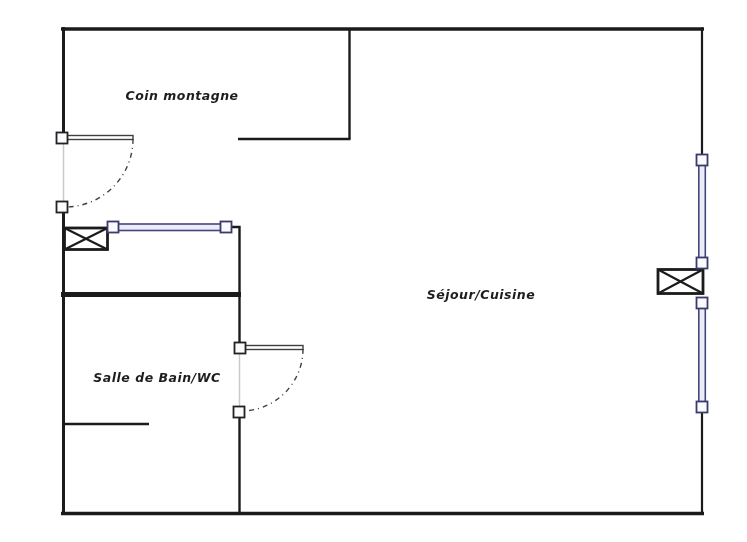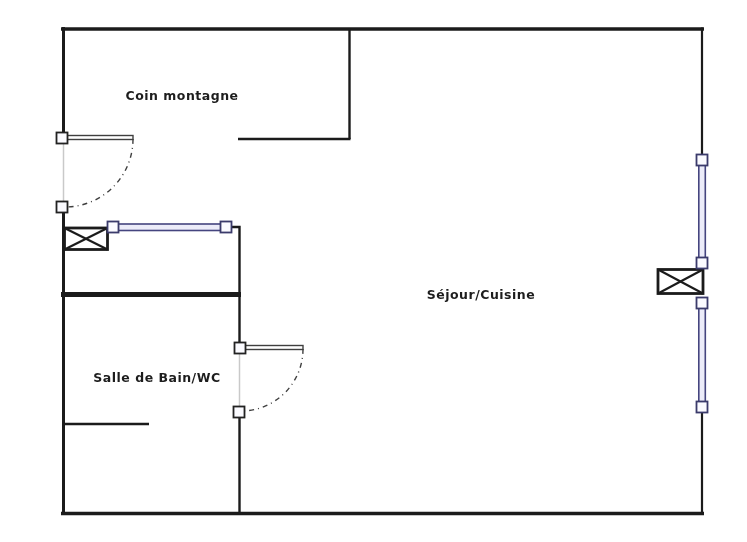--- a/index.html
+++ b/index.html
@@ -9,20 +9,21 @@
     width: 747px;
     height: 542px;
     overflow: hidden;
     font-family: "DejaVu Sans", sans-serif;
   }
   #canvas {
     position: relative;
     width: 747px;
     height: 542px;
     background: var(--background, #fff);
+    font-style: italic;
   }
   svg { display: block; }
 
   .wall        { stroke: var(--wall, #1b1b1b); fill: none; stroke-linecap: butt; }
   .wall-open   { stroke: var(--wall-open, #c9c9c9); fill: none; }
   .window-rect { fill: var(--window-fill, #ececf9); stroke: var(--window-stroke, #45457f); stroke-width: 1.6; }
   .handle      { fill: var(--handle-fill, #fbfbff); stroke-width: 1.8; }
   .handle.win  { stroke: var(--handle-stroke-window, #3b3b6b); }
   .handle.door { stroke: var(--handle-stroke-door, #222222); }
   .duct-box    { fill: #ffffff; stroke: var(--wall, #1b1b1b); stroke-width: 2.8; }

